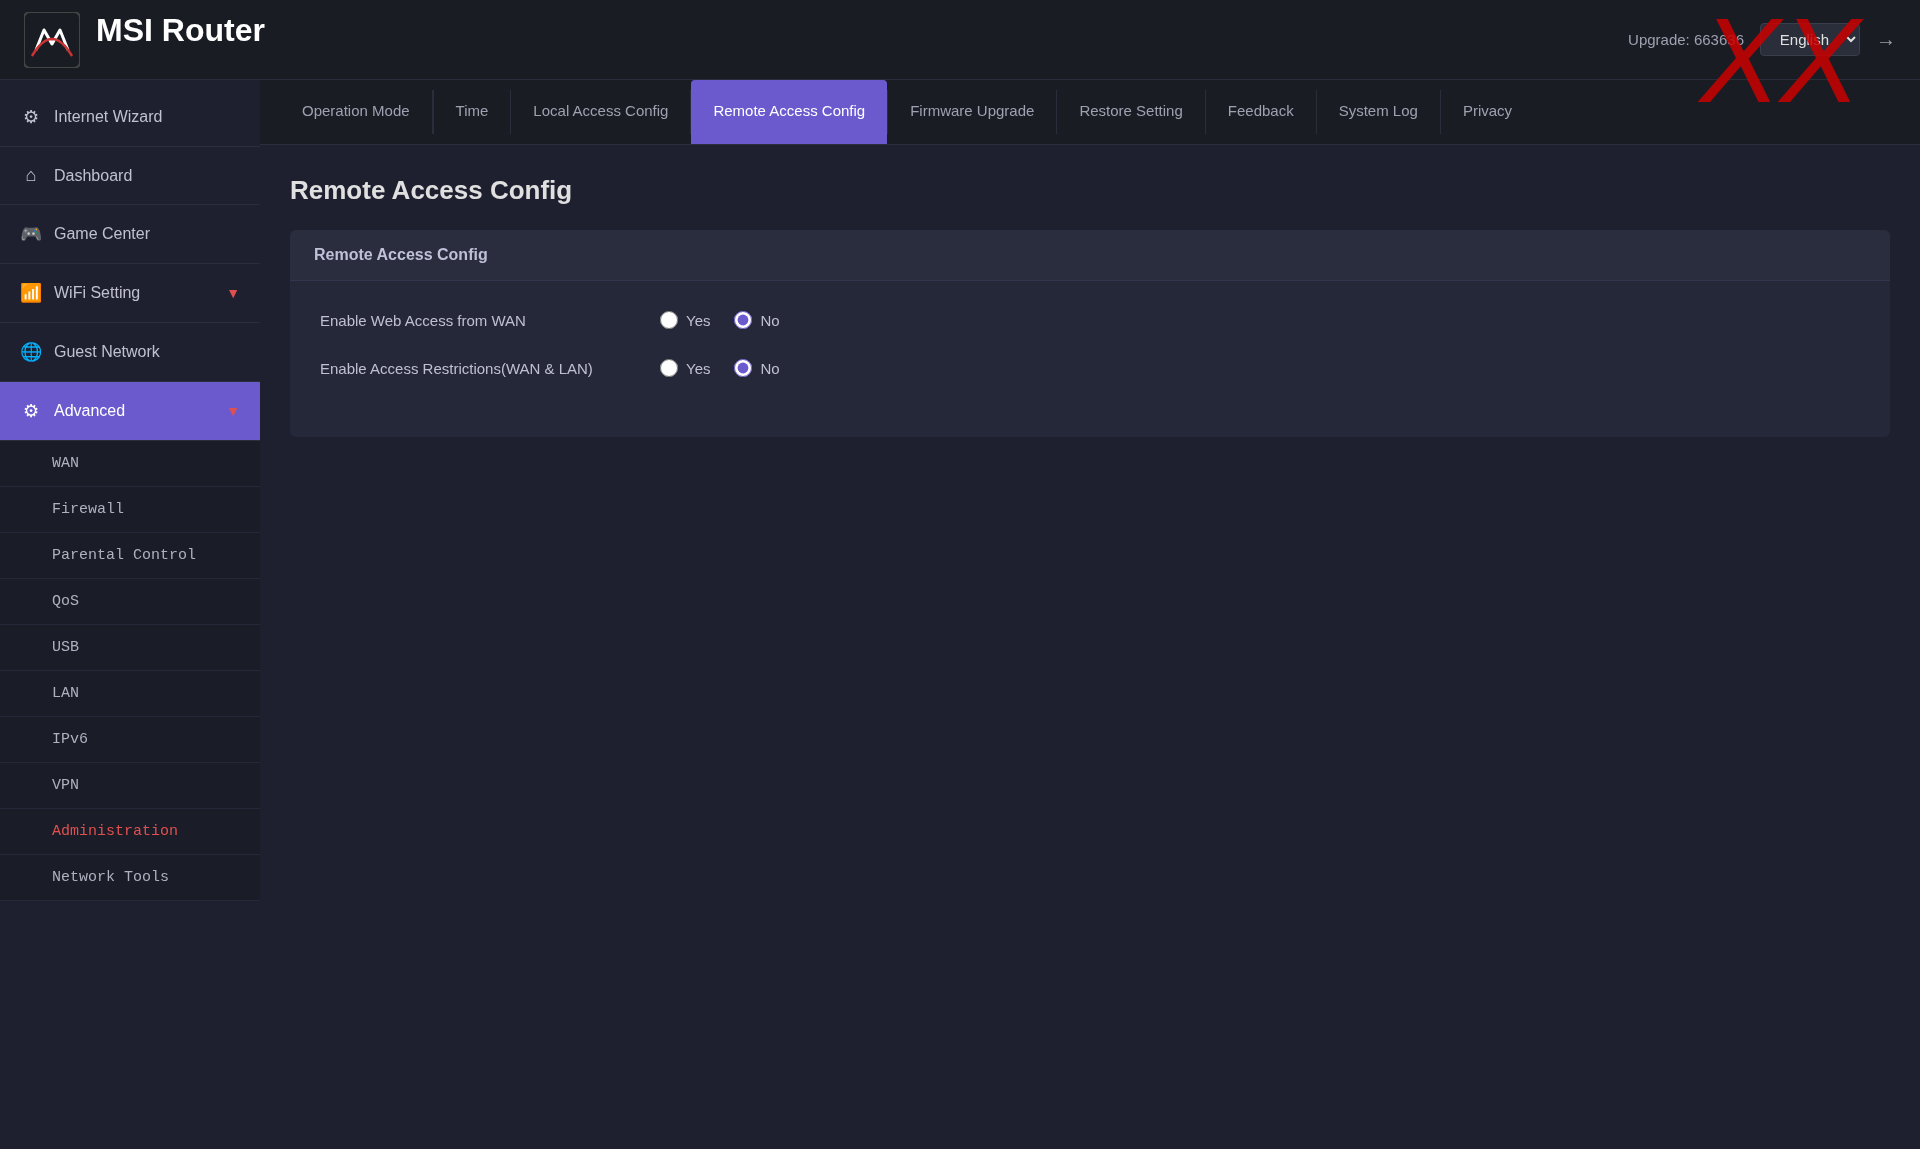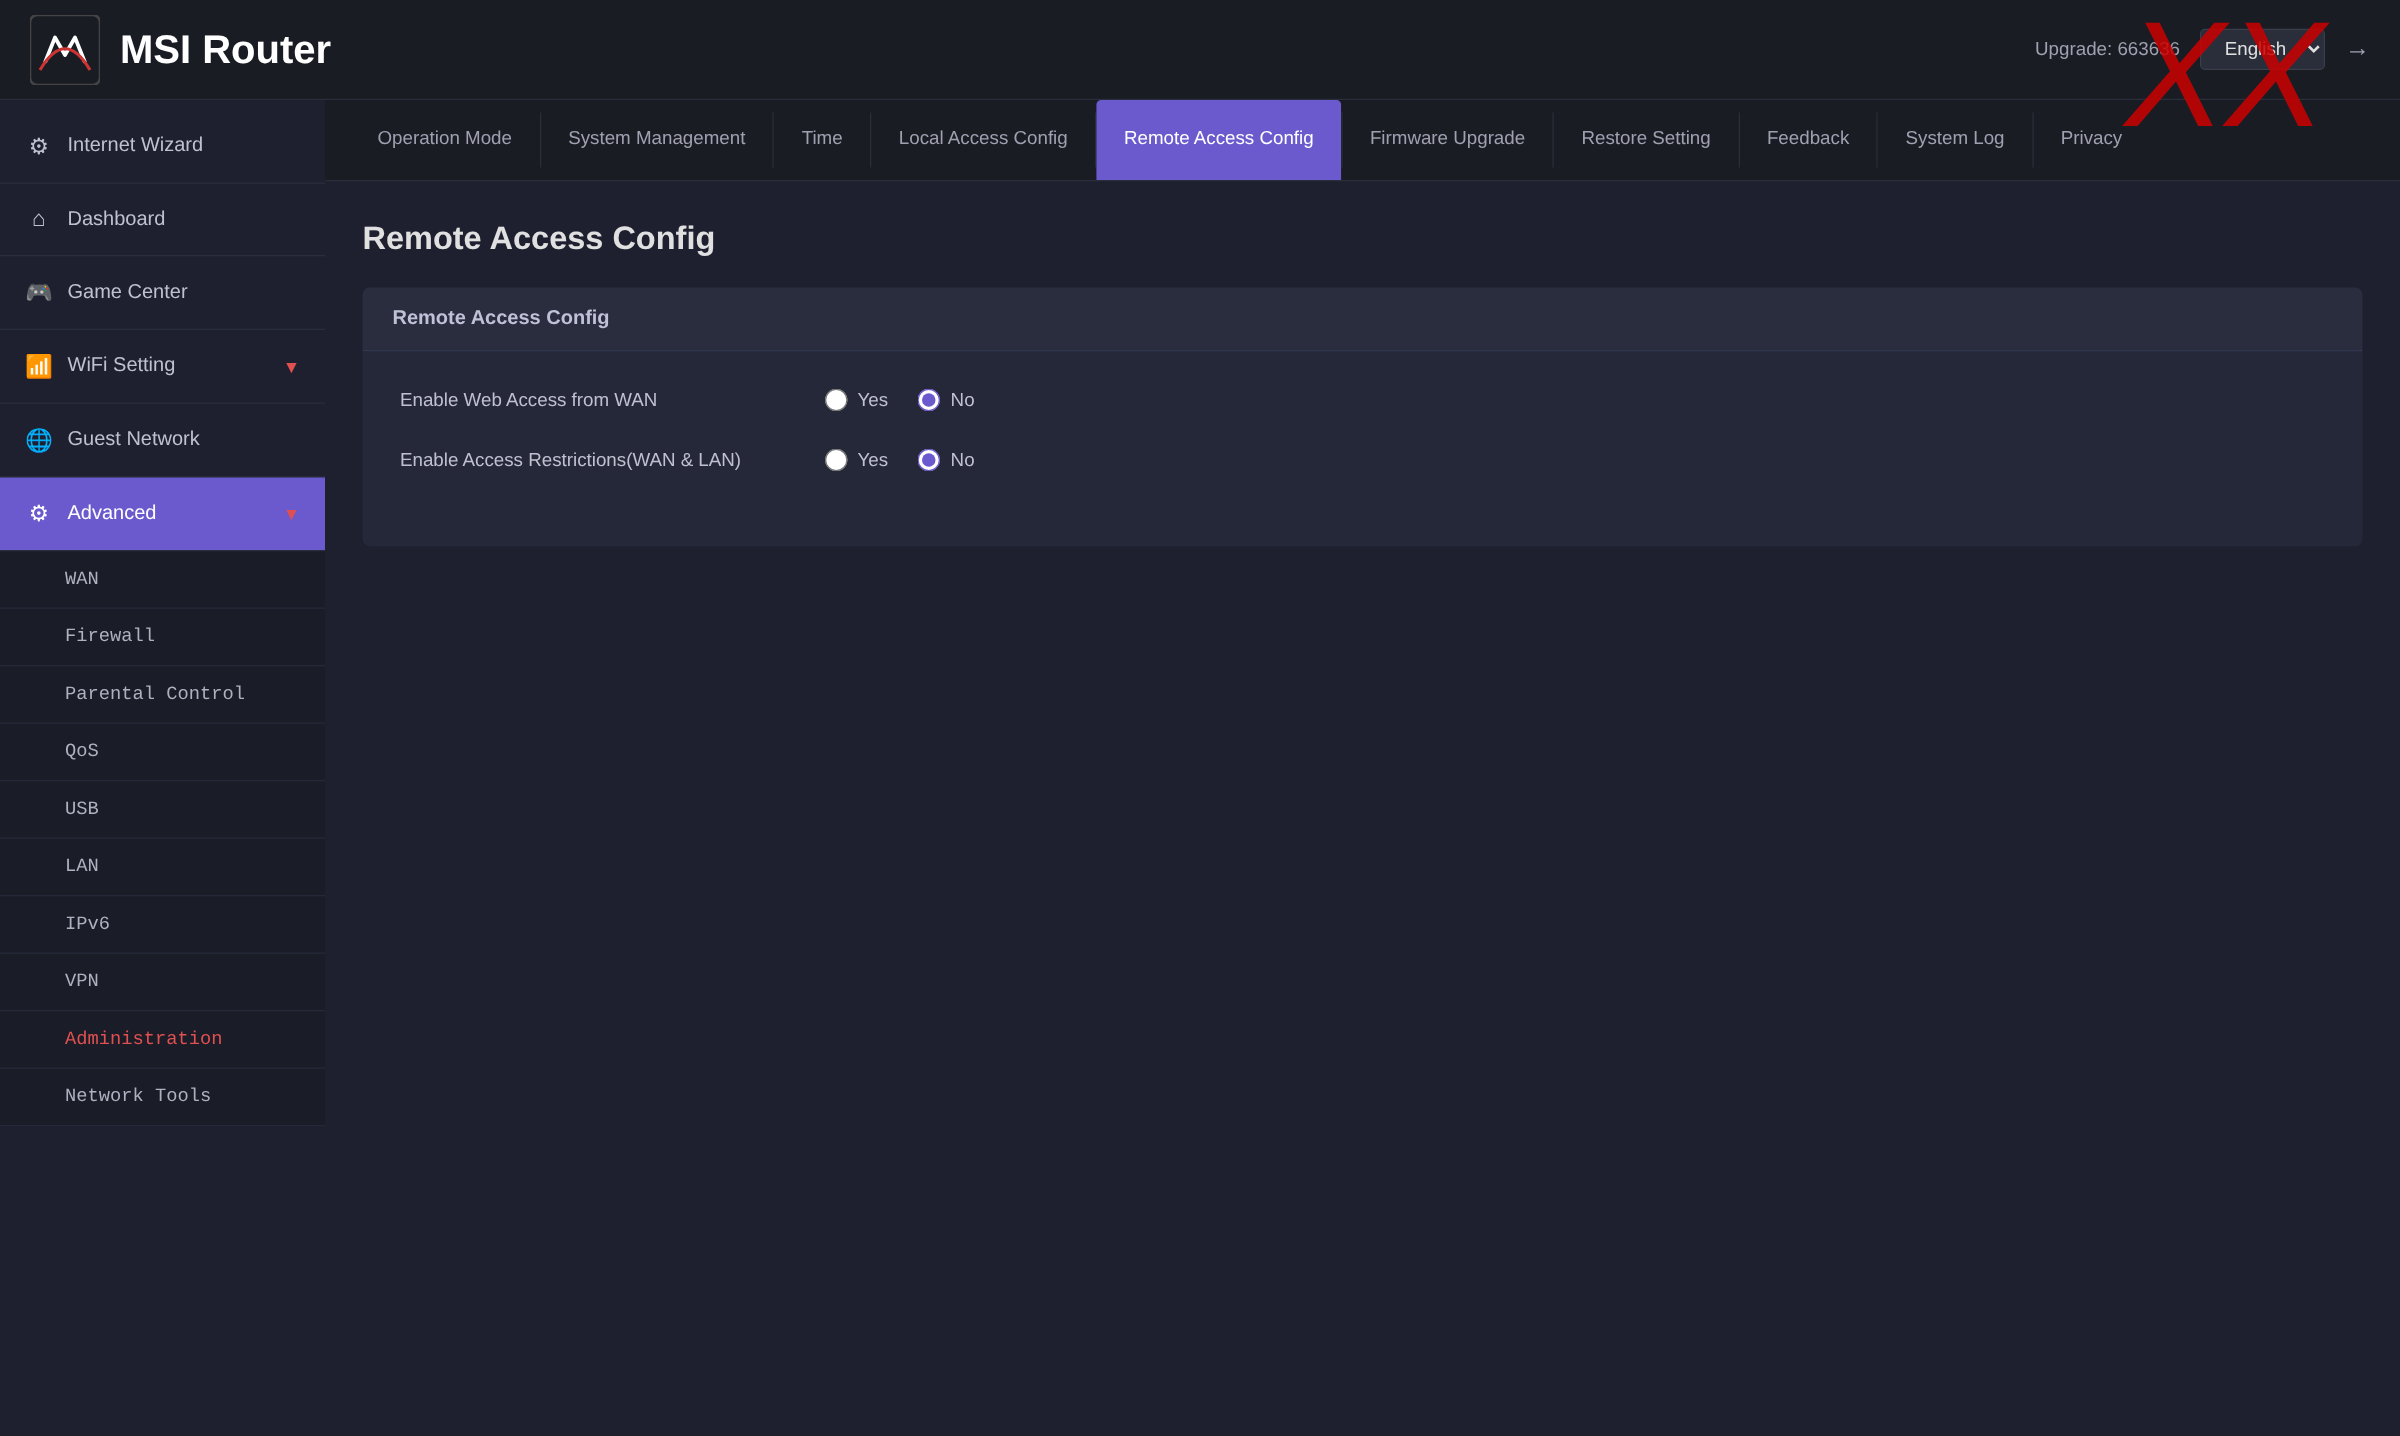--- a/index.html
+++ b/index.html
@@ -17,21 +17,20 @@
       background: #1a1c24;
       height: 80px;
       display: flex;
       align-items: center;
       padding: 0 24px;
       border-bottom: 1px solid #2a2d3a;
       position: relative;
     }
     .header-logo {
       display: flex;
-      align-items: center;
       gap: 16px;
     }
     .logo-icon {
       width: 56px;
       height: 56px;
     }
     .header-title {
       font-size: 32px;
       font-weight: 700;
       color: #ffffff;
@@ -341,23 +340,20 @@
     </div>
   </div>
 
   <div class="main">
 
     <div class="tabs">
       <div class="tab">
         <span>Operation Mode</span>
       </div>
       <div class="tab-separator"></div>
-      <div class="tab">
-        <span>System Management</span>
-      </div>
       <div class="tab-separator"></div>
       <div class="tab">
         <span>Time</span>
       </div>
       <div class="tab-separator"></div>
       <div class="tab">
         <span>Local Access Config</span>
       </div>
       <div class="tab-separator"></div>
       <div class="tab active">

